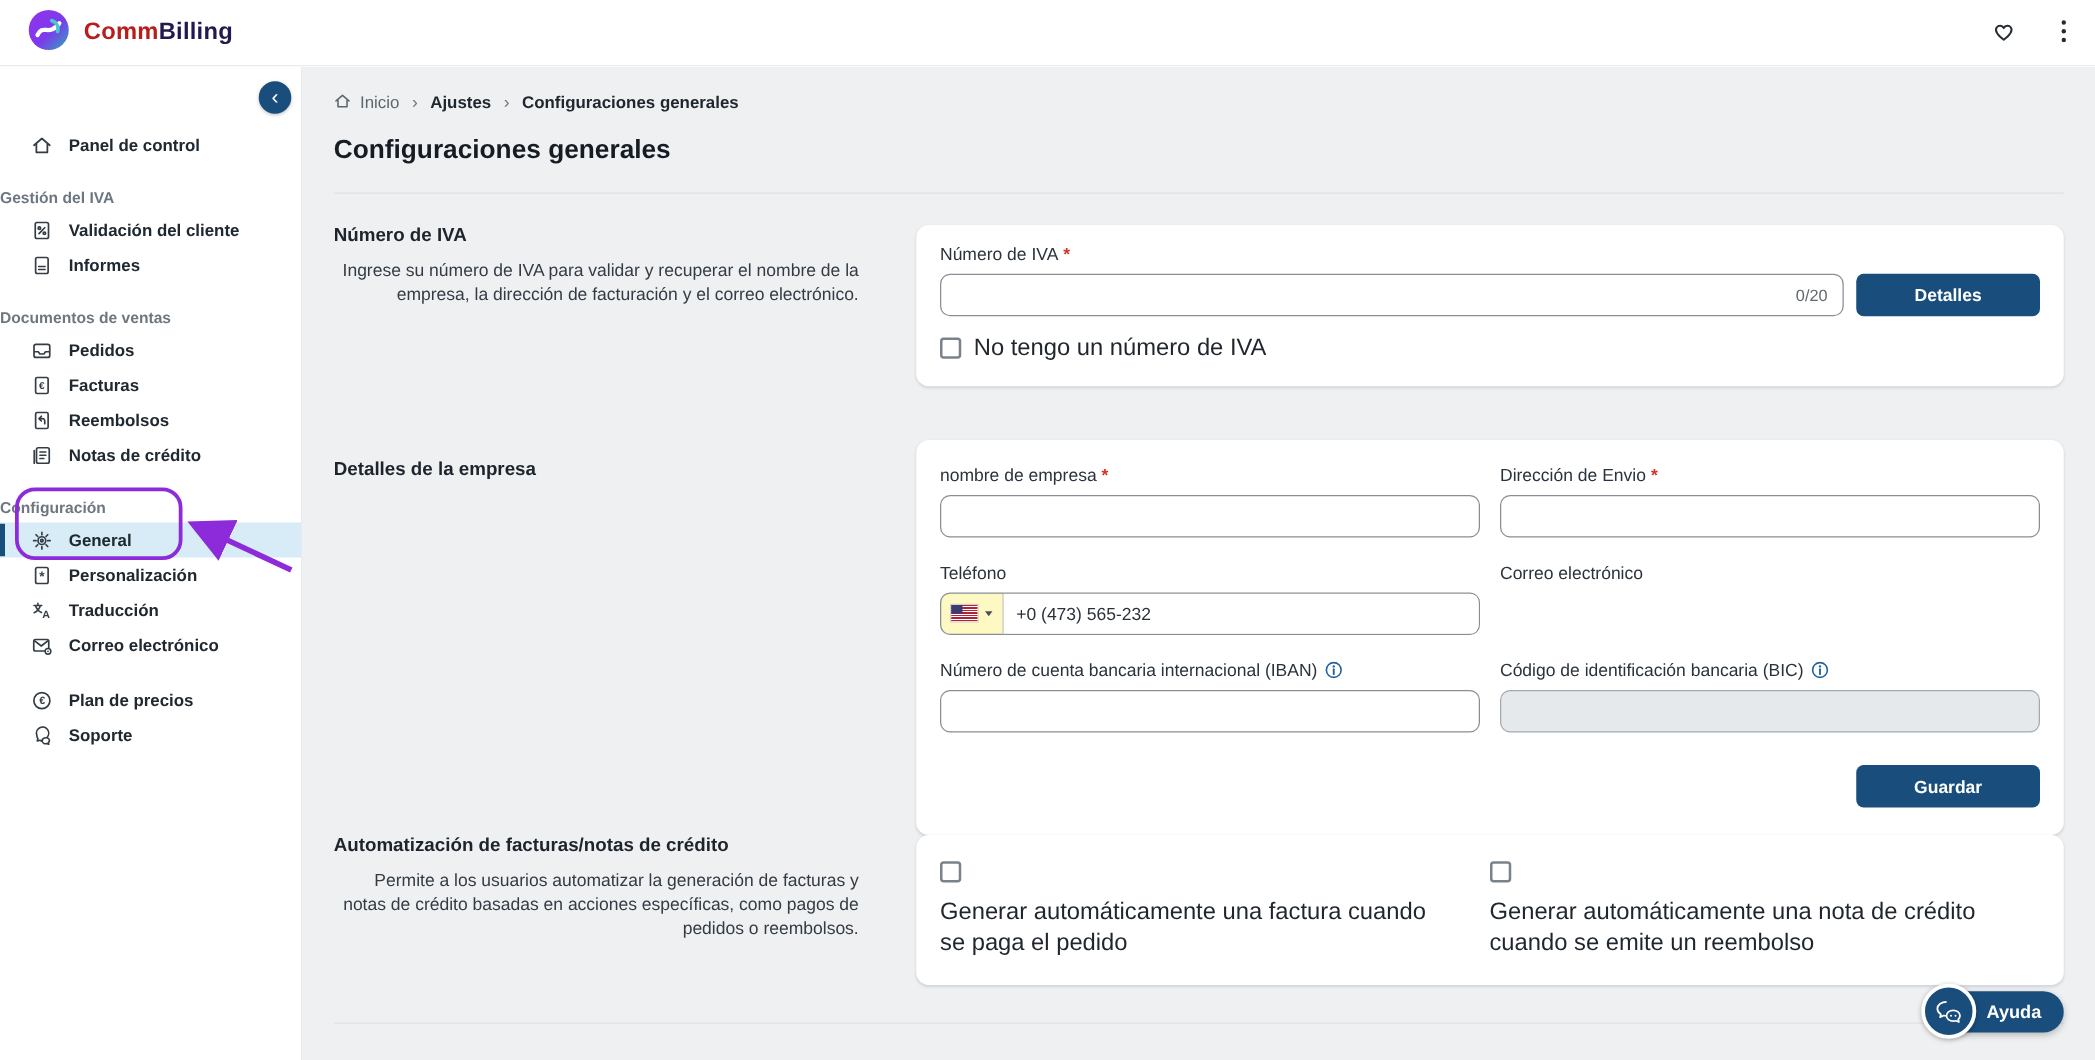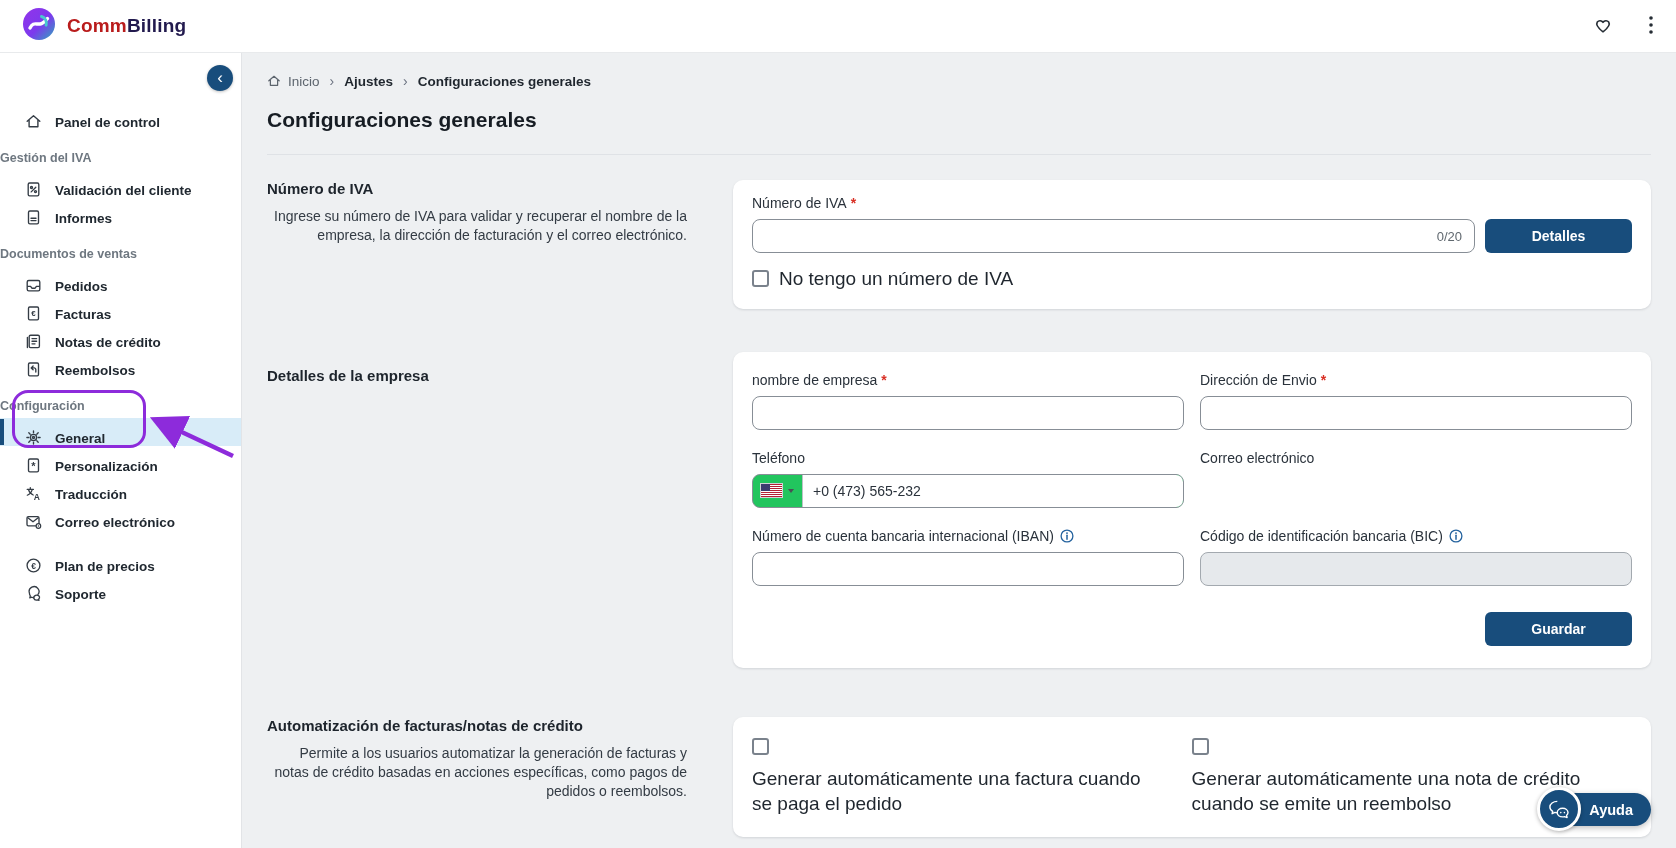--- a/index.html
+++ b/index.html
@@ -29,21 +29,21 @@
   }
   .collapse-btn {
     position:absolute; top:12px; right:8px; width:26px; height:26px;
     border-radius:50%; background:#184d7c; color:#fff; border:none;
     font-size:17px; line-height:1; cursor:pointer; display:flex;
     align-items:center; justify-content:center; padding-bottom:3px;
     box-shadow:0 1px 3px rgba(0,0,0,.25); z-index:6;
   }
   .nav { padding-top:49px; }
   .nav-item {
-    height:28px; display:flex; align-items:flex-end; gap:13px;
+    height:28px; display:flex; align-items:center; gap:13px;
     padding-left:25px; font-size:13.5px; font-weight:600; color:#202830;
     cursor:pointer; position:relative; white-space:nowrap;
   }
   .nav-item svg { width:17px; height:17px; flex:none; color:#343c45; }
   .nav-item.active { background:#d8ecf8; }
   .nav-item.active::before {
     content:""; position:absolute; left:0; top:1px; bottom:1px; width:4px; background:#184d7c;
   }
   .group-title {
     margin-top:16px; height:24px; display:flex; align-items:center;
@@ -107,31 +107,31 @@
     font-size:13px; color:#60686f;
   }
   .vat-input-row .btn-primary { margin-left:10px; }
   .vat-checkbox-row { display:flex; align-items:center; gap:10px; margin-top:13px; }
 
   
   .row-company { margin-top:43px; }
   .section-left.pt { padding-top:15px; }
   .card-company { padding:20px 19px 22px 19px; }
   .grid2 { display:grid; grid-template-columns:1fr 1fr; column-gap:16px; row-gap:20px; }
-  .phone-input { display:flex; align-items:center; border:1px solid #878e96; border-radius:8px; height:34px; background:#22c55e; overflow:hidden; }
+  .phone-input { display:flex; align-items:center; border:1px solid #878e96; border-radius:8px; height:34px; background:#fef9c3; overflow:hidden; }
   .flag-box { display:flex; align-items:center; gap:6px; padding:0 8px; border-right:1px solid #bcc1c6; height:100%; cursor:pointer; flex:none; }
   .flag { width:21px; height:13px; position:relative; background:repeating-linear-gradient(180deg,#b22234 0 1px,#fff 1px 2px); box-shadow:0 0 0 1px #cfd2d5; }
   .flag::after { content:""; position:absolute; left:0; top:0; width:9px; height:7px; background:#3c3b6e; }
   .caret { width:0; height:0; border-left:3.5px solid transparent; border-right:3.5px solid transparent; border-top:4px solid #4a4f54; }
   .phone-input input { border:none; outline:none; font-family:inherit; font-size:14px; color:#2a323b; padding:0 10px; flex:1; height:100%; }
   .info-icon { margin-left:6px; display:inline-flex; cursor:pointer; }
   .save-row { display:flex; justify-content:flex-end; margin-top:26px; }
 
   
-  .row-automation { margin-top:49px; }
+  .row-automation { }
   .card-automation { padding:20px 19px; }
   .automation-options { display:flex; gap:26px; }
   .automation-option { display:flex; gap:11px; align-items:flex-start;flex-direction:column; }
   .automation-option:first-child { width:47%; flex:none; }
   .automation-option .checkbox { margin-top:1px; }
 
   .bottom-divider { border-bottom:1px solid #dfe2e6; margin-top:30px; }
 
   
   .help-btn {
@@ -235,35 +235,35 @@
     </div>
     <div class="nav-item">
       <svg viewBox="0 0 17 17">
           <rect x="3.5" y="2" width="10" height="12.8" rx="1.2" fill="none" stroke="currentColor" stroke-width="1.35"></rect>
           <text x="8.5" y="11.3" font-size="8" font-weight="bold" text-anchor="middle" fill="currentColor">€</text>
         </svg>
       <span>Facturas</span>
     </div>
     <div class="nav-item">
       <svg viewBox="0 0 17 17">
+          <g fill="none" stroke="currentColor" stroke-width="1.35" stroke-linecap="round" stroke-linejoin="round">
+            <rect x="3.5" y="2" width="10" height="12.8" rx="1.2"></rect>
+            <path d="M10.8 11V8.6a1.7 1.7 0 0 0-1.7-1.7H6.5M8.1 5 6.2 6.9l1.9 1.9"></path>
+          </g>
+        </svg>
+      <span>Reembolsos</span>
+    </div>
+    <div class="nav-item">
+      <svg viewBox="0 0 17 17">
           <g fill="none" stroke="currentColor" stroke-width="1.35" stroke-linecap="round">
             <rect x="4.2" y="2.2" width="10.2" height="12.4" rx="1.4"></rect>
             <path d="M7 5.6h4.6M7 8.2h4.6M7 10.8h3M2.4 4.4v10.2"></path>
           </g>
         </svg>
       <span>Notas de crédito</span>
-    </div>
-    <div class="nav-item">
-      <svg viewBox="0 0 17 17">
-          <g fill="none" stroke="currentColor" stroke-width="1.35" stroke-linecap="round" stroke-linejoin="round">
-            <rect x="3.5" y="2" width="10" height="12.8" rx="1.2"></rect>
-            <path d="M10.8 11V8.6a1.7 1.7 0 0 0-1.7-1.7H6.5M8.1 5 6.2 6.9l1.9 1.9"></path>
-          </g>
-        </svg>
-      <span>Reembolsos</span>
     </div>
 
     <div class="group-title">Configuración</div>
     <div class="nav-item active">
       <svg viewBox="0 0 17 17">
           <g fill="none" stroke="currentColor" stroke-width="1.35" stroke-linecap="round">
             <circle cx="8.5" cy="8.5" r="3.1"></circle>
             <circle cx="8.5" cy="8.5" r="1"></circle>
             <path d="M8.5 1.9v1.9M8.5 13.2v1.9M1.9 8.5h1.9M13.2 8.5h1.9M3.8 3.8l1.4 1.4M11.8 11.8l1.4 1.4M13.2 3.8l-1.4 1.4M5.2 11.8l-1.4 1.4"></path>
           </g>

